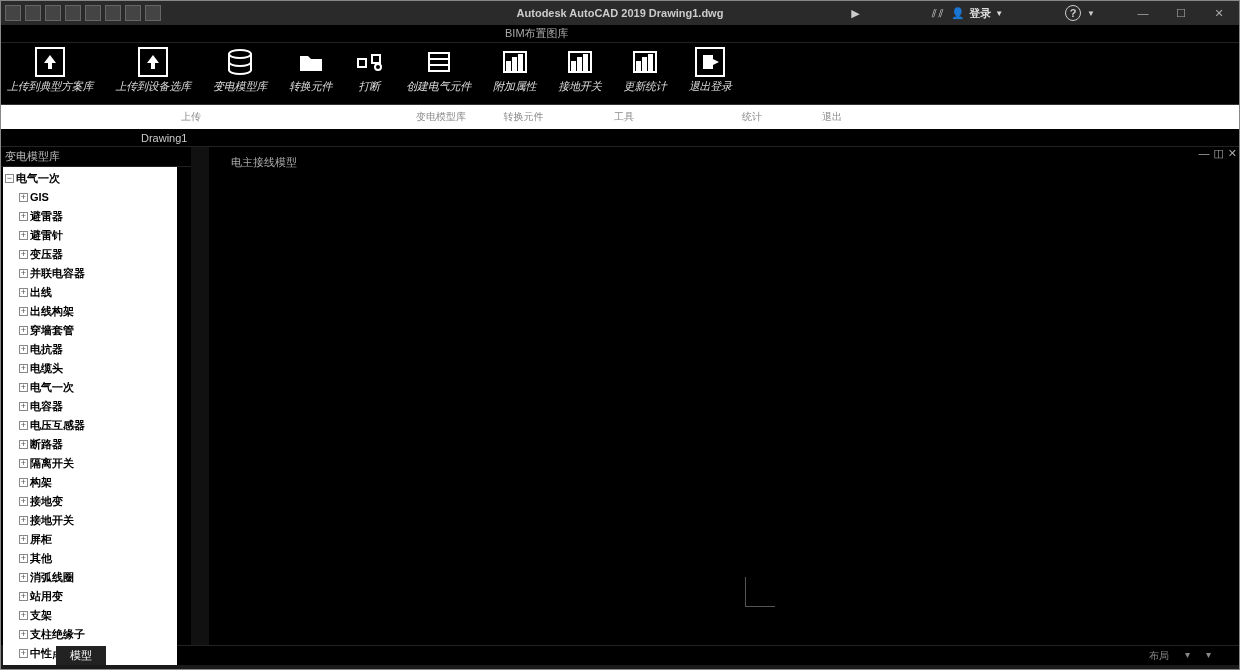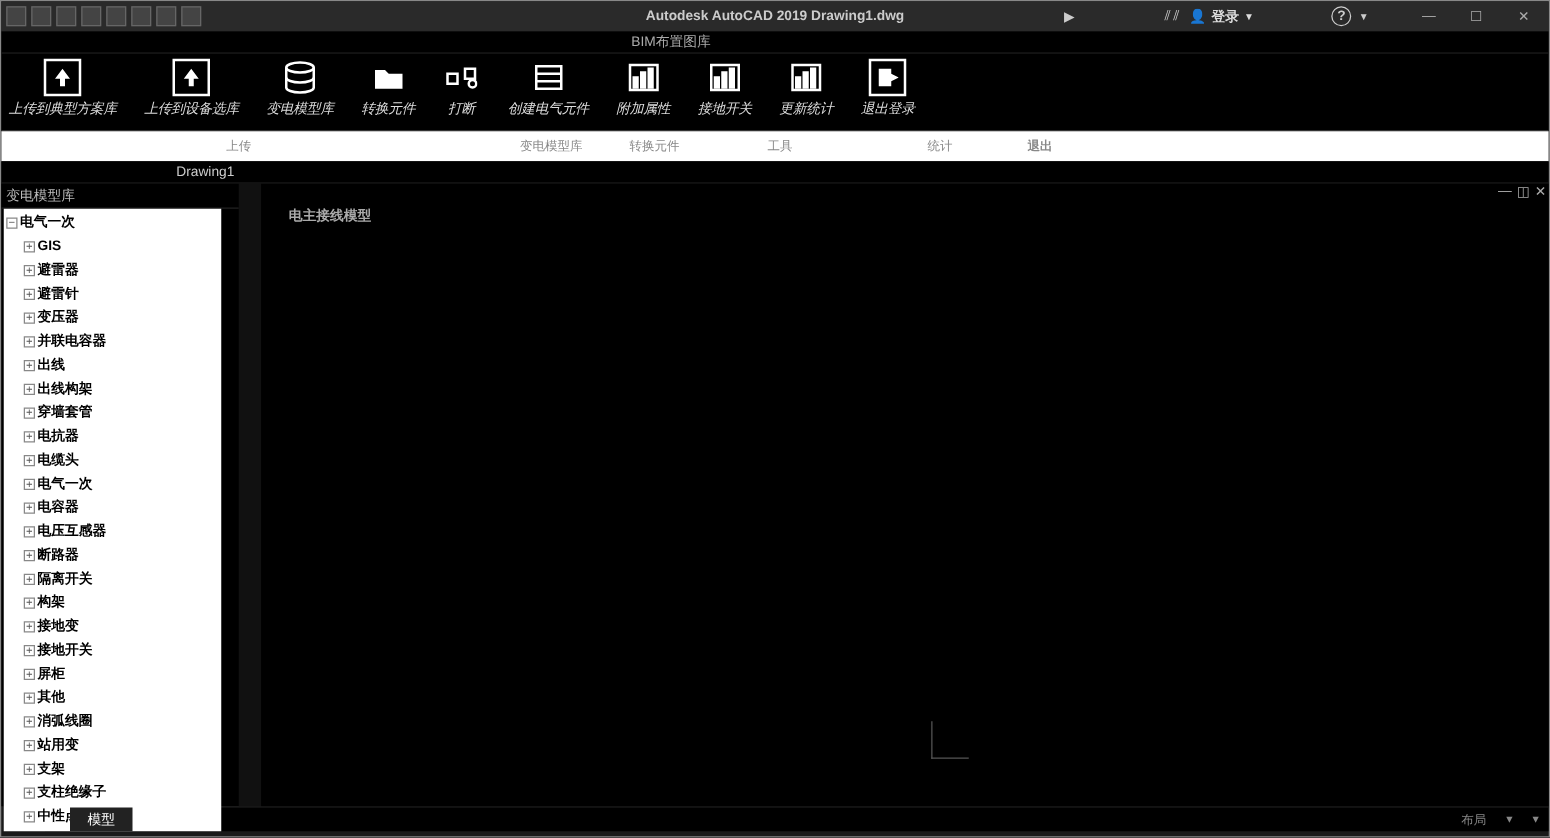--- a/index.html
+++ b/index.html
@@ -24,46 +24,46 @@
 .ribbon-icon.noborder { border:none; }
 .ribbon-label { font-size: 11px; color: #ddd; white-space: nowrap; letter-spacing:-0.2px; }
 
 .panel-row { height: 24px; background: #ffffff; display: flex; align-items: center; font-size: 10px; color: #888; }
 .panel-cell { text-align: center; }
 .panel-cell.c1 { width: 380px; }
 .panel-cell.c2 { width: 120px; }
 .panel-cell.c3 { width: 45px; }
 .panel-cell.c4 { width: 156px; }
 .panel-cell.c5 { width: 100px; }
-.panel-cell.c6 { width: 60px; font-weight: bold; }
+.panel-cell.c6 { width: 60px; }
 
 .doctab-row { height: 18px; background: #000; display: flex; align-items: center; font-size: 11px; color: #ccc; border-bottom:1px solid #222; }
 .doctab { padding: 0 32px; }
 
 .work-area { display: flex; height: 498px; background: #000; }
 
 .palette { width: 190px; display: flex; flex-direction: column; }
 .palette-title { background: #000; color: #bbb; font-size: 11px; padding: 2px 4px; border-bottom:1px solid #222; }
 .tree { width: 174px; background: #fff; color: #000; font-size: 11px; padding: 2px; overflow-y: auto; flex-shrink:0; margin-left:2px; }
 .tree-node { display: flex; align-items: center; gap: 2px; cursor: pointer; padding: 1px 0; line-height:17px; }
 .tree-toggle { width: 9px; height: 9px; border: 1px solid #888; display: flex; align-items: center; justify-content: center; font-size: 9px; line-height: 1; color: #555; flex-shrink:0; }
 .tree-label.bold { font-weight: bold; }
 .tree-sub { padding-left: 14px; }
 
 .canvas-area { flex: 1; position: relative; background: #000; }
-.layout-tab-label { position: absolute; left: 22px; top: 18px; color: #aaa; font-size: 11px; font-weight: bold; }
+.layout-tab-label { position: absolute; left: 22px; top: 8px; color: #aaa; font-size: 11px; }
 .canvas-controls { position: absolute; top: 0; right: 2px; display: flex; gap: 4px; font-size: 11px; color: #aaa; }
 .canvas-axis { position: absolute; bottom: 38px; left: 52%; width: 30px; height: 30px; border-left: 1px solid #555; border-bottom: 1px solid #555; }
 
 .vtab { width: 18px; background: #111; display:flex; align-items:flex-start; justify-content:center; padding-top:140px; }
 .vtab-text { writing-mode: vertical-rl; font-size:10px; color:#888; }
 
 .bottom-tab { height: 20px; background: #000; display: flex; align-items: center; border-top:1px solid #222;margin-left:35px; }
 .model-tab { background: #222; color: #fff; font-size: 11px; padding: 2px 14px; margin-left: 20px; }
-.status-right { margin-left:auto; padding-right:8px; color:#888; font-size:10px; display:flex; gap:16px; }
+.status-right { margin-left:auto; padding-right:28px; color:#888; font-size:10px; display:flex; gap:16px; }
 
 svg.arrow-up path, svg.arrow-up polygon { fill:#fff; }
 svg.folder path { fill:#fff; }
 svg.small-icon { stroke:#fff; fill:none; stroke-width:2px; }
 </style>
 </head>
 <body>
 
 <div class="titlebar">
   <div class="titlebar-left">

